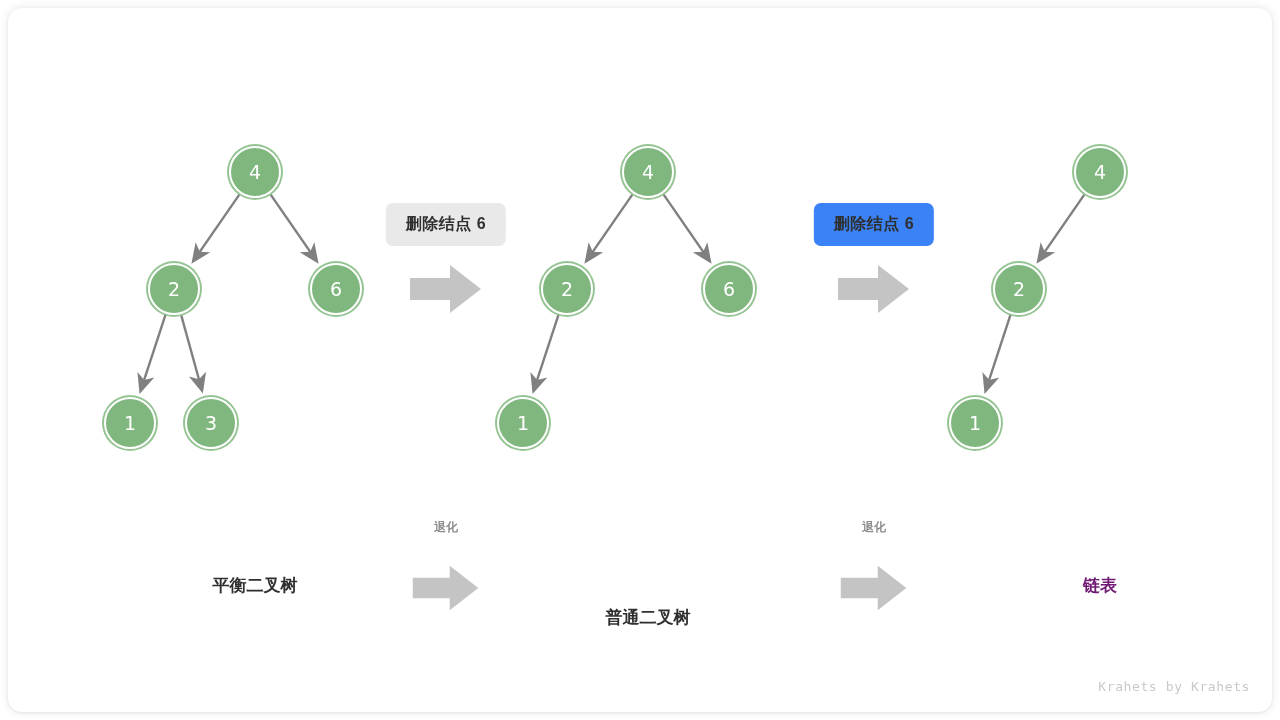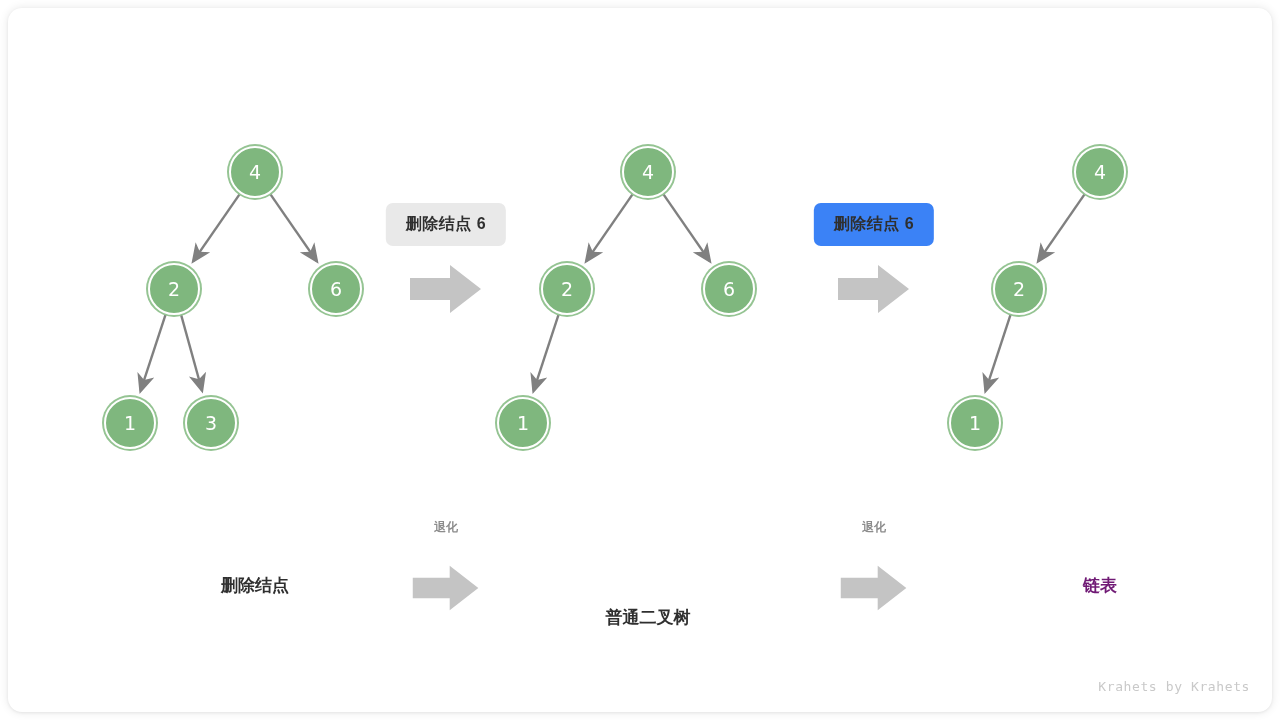--- a/index.html
+++ b/index.html
@@ -153,20 +153,20 @@
 
     <div id="bottom-layer">
         <div class="sub-label" style="left: 438px; top: 519px; color: rgb(140, 140, 140);">退化</div>
         <div class="sub-label" style="left: 866px; top: 519px; color: rgb(140, 140, 140);">退化</div>
         <div class="block-arrow" style="left: 438px; top: 556px;"><svg width="68" height="48" viewBox="0 0 72 52">
             <path d="M0,15 L40,15 L40,2 L71,26 L40,50 L40,37 L0,37 Z" fill="#c4c4c4"></path>
           </svg></div>
         <div class="block-arrow" style="left: 866px; top: 556px;"><svg width="68" height="48" viewBox="0 0 72 52">
             <path d="M0,15 L40,15 L40,2 L71,26 L40,50 L40,37 L0,37 Z" fill="#c4c4c4"></path>
           </svg></div>
-        <div class="caption" style="left: 247px; top: 577px; color: rgb(47, 47, 47);">删除结点</div>
+        <div class="caption" style="left: 247px; top: 577px; color: rgb(47, 47, 47);">平衡二叉树</div>
         <div class="caption" style="left: 640px; top: 577px; color: rgb(47, 47, 47); margin-top: 32px;">普通二叉树</div>
         <div class="caption" style="left: 1092px; top: 577px; color: #701a75;">链表</div>
       </div>
 
     <div class="credit">Krahets by Krahets</div>
   </div>
 </div>
 
 </body></html>

